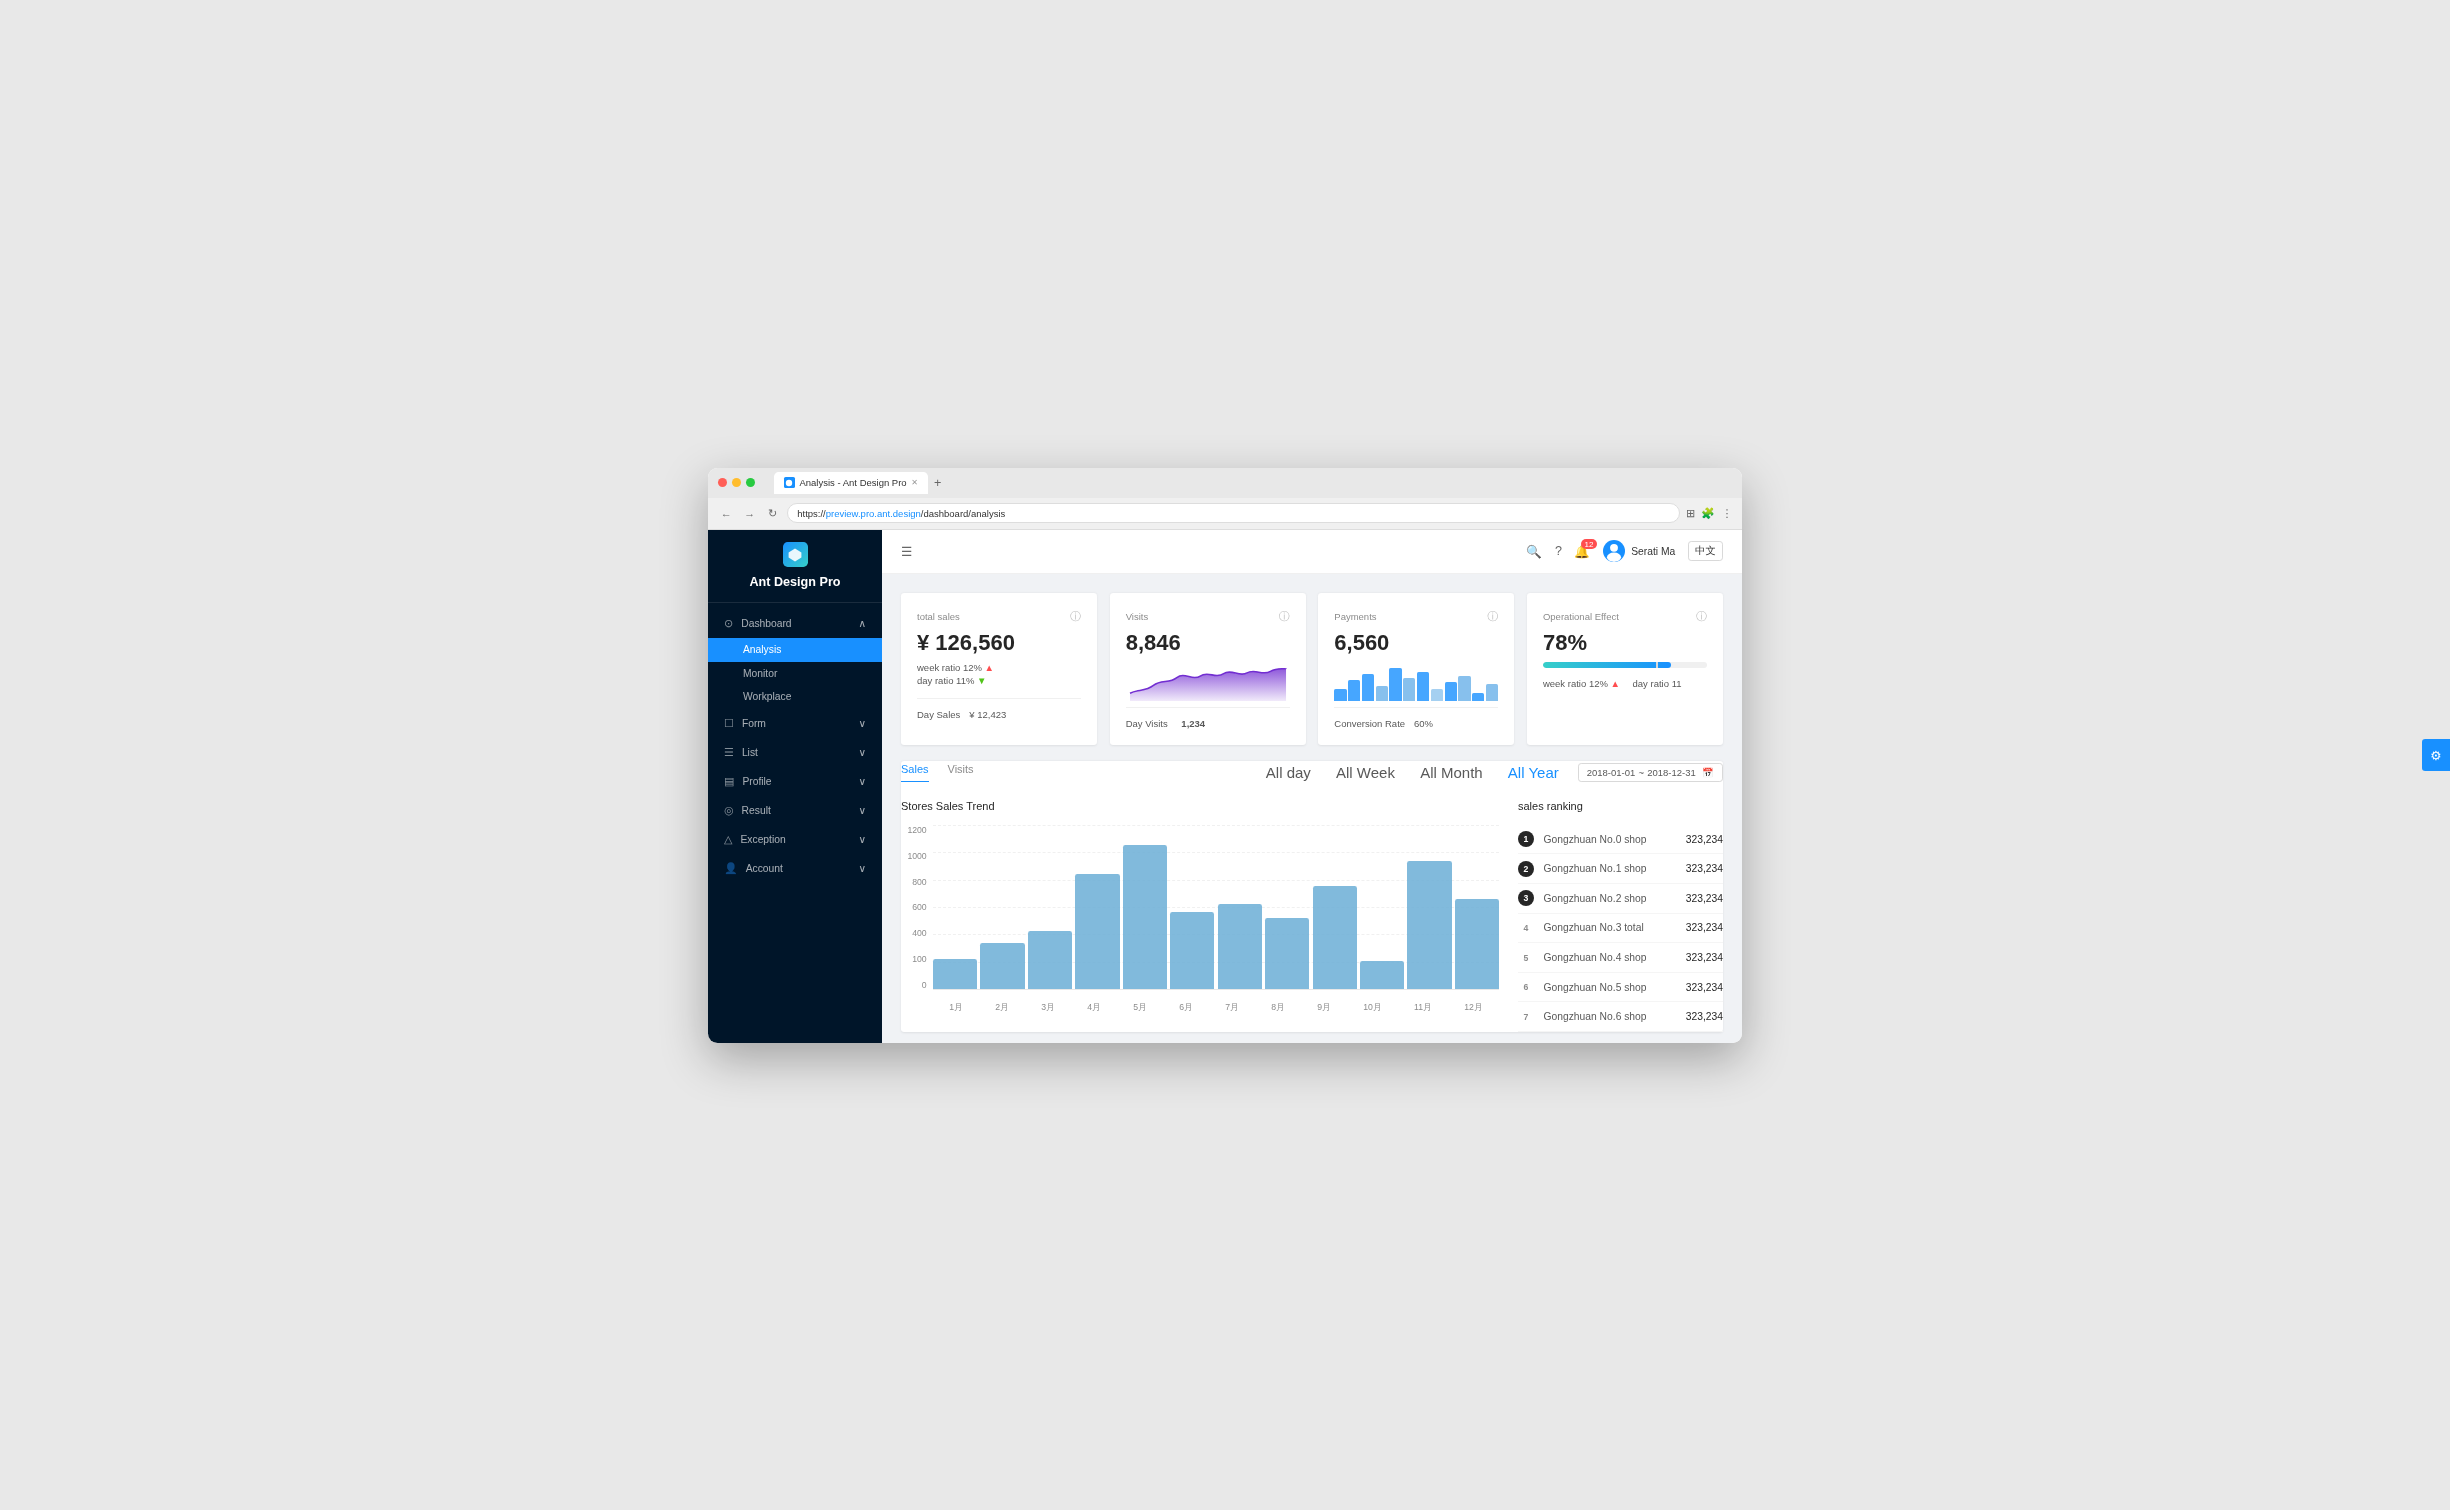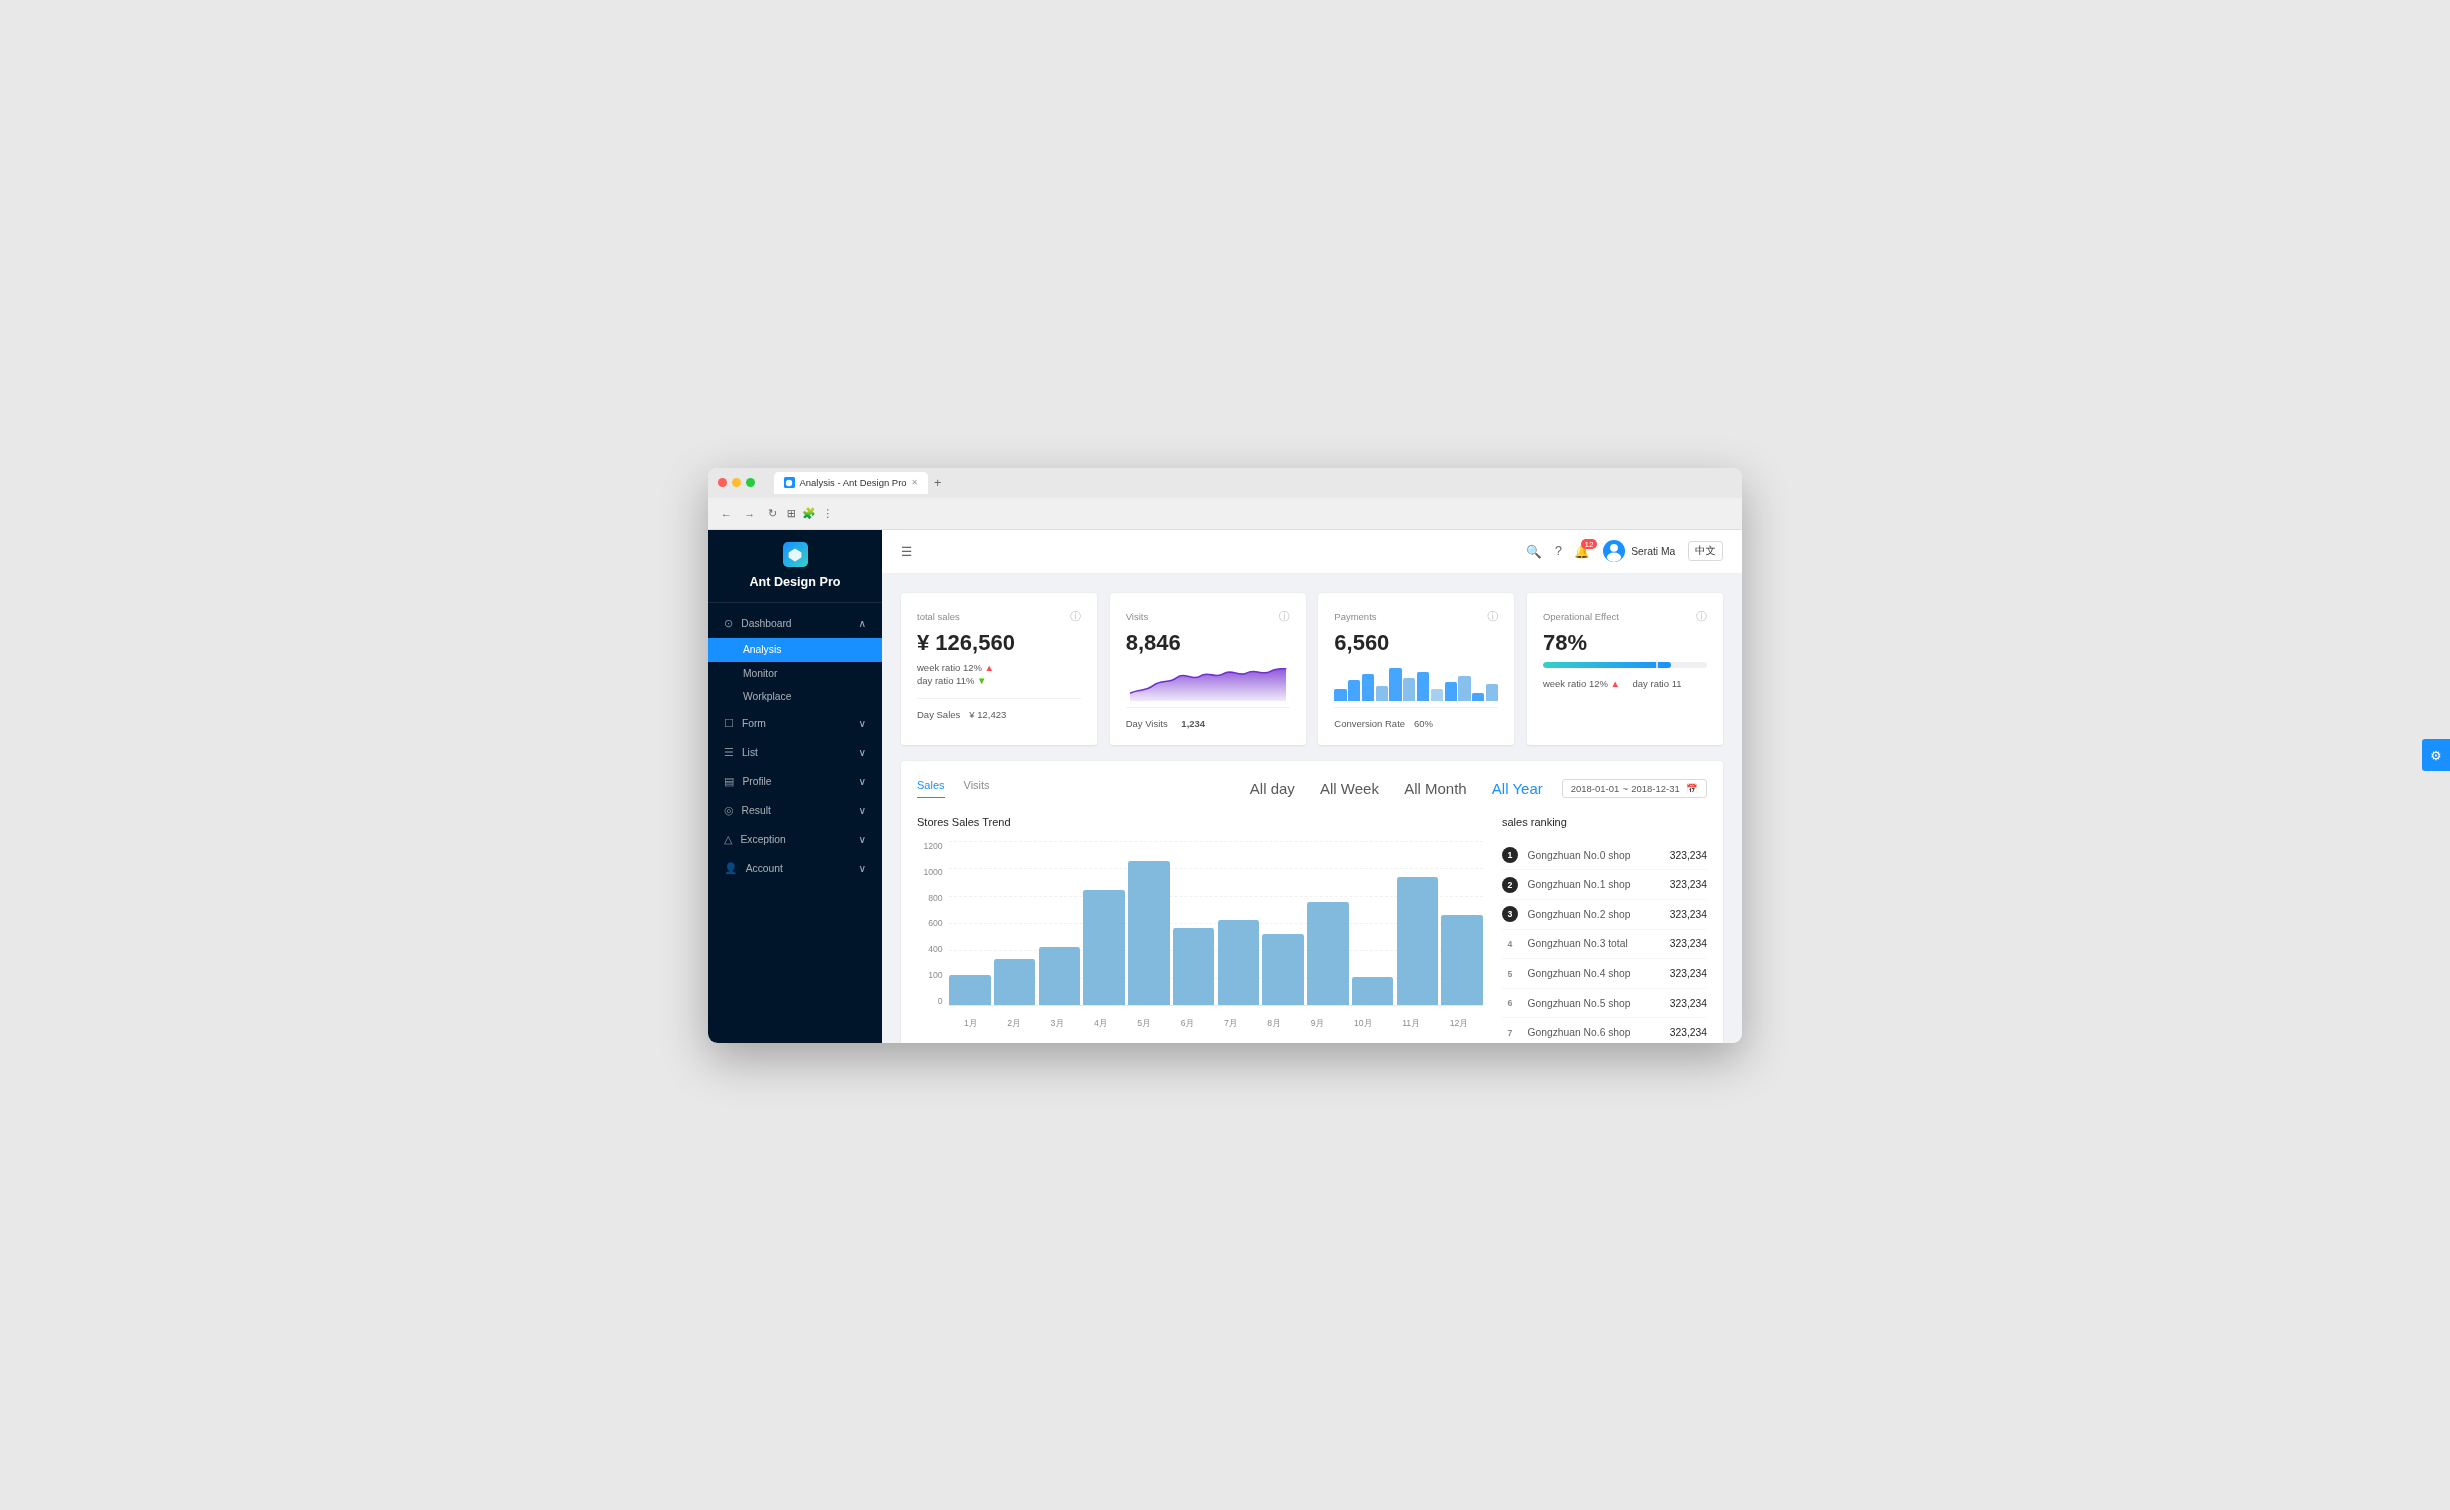--- a/index.html
+++ b/index.html
@@ -72,21 +72,21 @@
     
     .mini-chart { height: 39px; margin-bottom: 6.3px; }
 
     
     .progress-bar { height: 6.3px; background: #f0f0f0; border-radius: 3.2px; margin-bottom: 3.2px; overflow: hidden; position: relative; }
     .progress-fill { height: 100%; background: linear-gradient(90deg, #36cfc9, #1890ff); border-radius: 3.2px; }
     .progress-marker { position: absolute; right: 30%; top: 0; width: 1.6px; height: 100%; background: #d9d9d9; }
     .stat-trend-row { display: flex; gap: 12.6px; font-size: 9.5px; color: #595959; }
 
     
-    .sales-section { background: #fff; border-radius: 3.2px; padding: 16px; box-shadow: 0 0.8px 2.4px rgba(0,0,0,0.08); margin-bottom: 16px; }
+    .sales-section { background: #fff; border-radius: 3.2px; box-shadow: 0 0.8px 2.4px rgba(0,0,0,0.08); margin-bottom: 16px; }
     .sales-header { display: flex; align-items: center; margin-bottom: 16px; gap: 0; }
     .sales-tabs { display: flex; gap: 19px; flex: 1; }
     .sales-tab { font-size: 11px; color: #8c8c8c; cursor: pointer; padding-bottom: 6.3px; border-bottom: 1.6px solid transparent; }
     .sales-tab.active { color: #1890ff; border-bottom-color: #1890ff; }
     .time-filters { display: flex; align-items: center; gap: 12.6px; }
     .time-btn { font-size: 15px; color: #595959; cursor: pointer; padding: 3.2px 6.3px; }
     .time-btn.active { color: #1890ff; }
     .date-range { display: flex; align-items: center; gap: 3.2px; border: 0.8px solid #d9d9d9; border-radius: 3.2px; padding: 3.2px 8px; font-size: 9.5px; color: #595959; cursor: pointer; }
 
     
@@ -135,20 +135,25 @@
         <span class="tab-close">✕</span>
       </div>
       <button class="tab-new">+</button>
     </div>
   </div>
 
   <div class="browser-bar">
     <button class="nav-btn">←</button>
     <button class="nav-btn">→</button>
     <button class="nav-btn">↻</button>
+    <div class="address-bar">
+      <span>https://</span>
+        <span style="color:#1890ff;">preview.pro.ant.design</span>
+        <span>/dashboard/analysis</span>
+    </div>
     <div class="browser-actions">
       <button class="browser-action-btn">⊞</button>
       <button class="browser-action-btn">🧩</button>
       <button class="browser-action-btn">⋮</button>
     </div>
   </div>
 
   <div class="app">
 
     <div class="sidebar">

